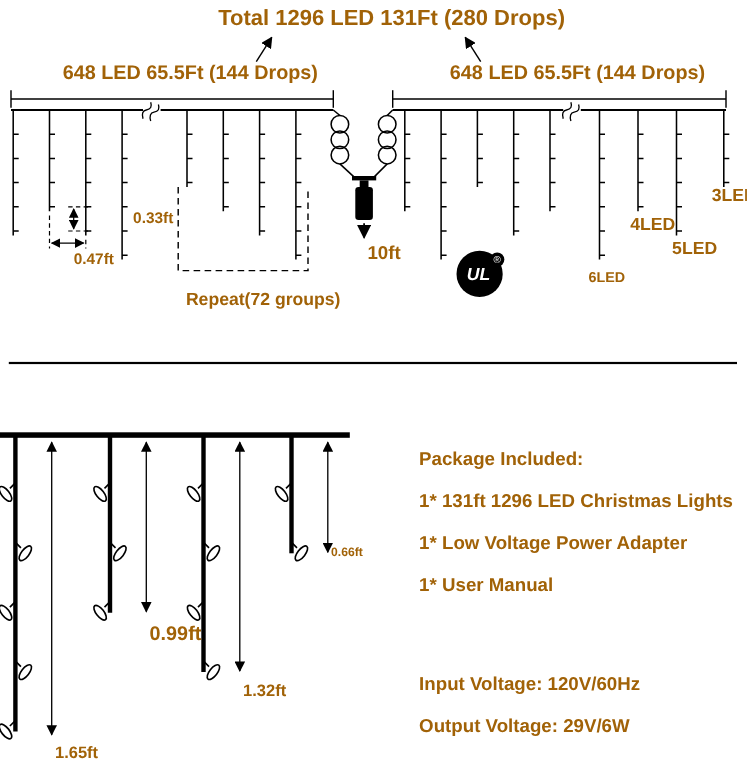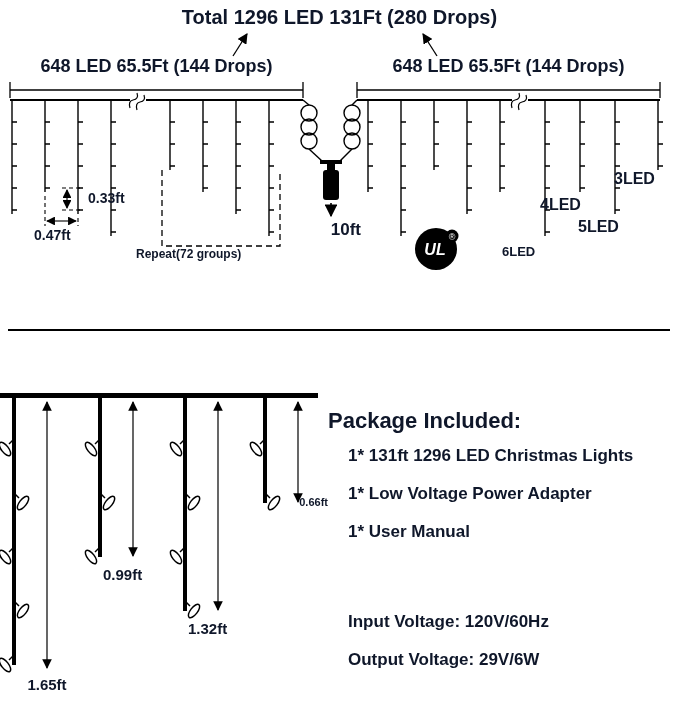--- a/index.html
+++ b/index.html
@@ -3,21 +3,21 @@
 <meta charset="utf-8">
 <style>
   * { margin:0; padding:0; box-sizing:border-box; }
   html,body { background:#fff; }
   body {
     width:679px; height:702px; overflow:hidden;
     font-family:"Liberation Sans", sans-serif;
     color:#000;
   }
   .page { position:relative; width:679px; height:702px; background:#fff; }
-  .lbl { position:absolute; font-weight:bold; white-space:nowrap; color:#0f172a; }
+  .lbl { position:absolute; font-weight:bold; white-space:nowrap; color:#a16207;padding-left:33px; }
   svg { position:absolute; left:0; }
   .divider { position:absolute; background:#000; }
 </style>
 </head>
 <body>
 
 <div class="page">
 
   <svg id="topsvg" width="679" height="330" viewBox="0 0 679 330" style="top:0">
     <defs>
@@ -115,21 +115,21 @@
       <circle cx="16" cy="-13" r="6.5" fill="#000"></circle>
       <text x="16" y="-9.5" text-anchor="middle" font-size="9" fill="#fff">®</text>
     </g>
   </svg>
 
   <div class="lbl" style="top:6px;left:0;width:679px;text-align:center;font-size:20px">Total 1296 LED 131Ft (280 Drops)</div>
   <div class="lbl" style="top:56px;left:10px;width:293px;text-align:center;font-size:18px">648 LED 65.5Ft (144 Drops)</div>
   <div class="lbl" style="top:56px;left:357px;width:303px;text-align:center;font-size:18px">648 LED 65.5Ft (144 Drops)</div>
   <div class="lbl" style="top:190px;left:88px;font-size:14px">0.33ft</div>
   <div class="lbl" style="top:227px;left:34px;font-size:14px">0.47ft</div>
-  <div class="lbl" style="top:247px;left:136px;width:170px;text-align:left;font-size:12px">Repeat(72 groups)</div>
+  <div class="lbl" style="top:264px;left:136px;width:170px;text-align:left;font-size:16px">Repeat(72 groups)</div>
   <div class="lbl" style="top:220px;left:301px;width:60px;text-align:right;font-size:17px">10ft</div>
   <div class="lbl" style="top:170px;left:614px;font-size:16px">3LED</div>
   <div class="lbl" style="top:196px;left:540px;font-size:16px">4LED</div>
   <div class="lbl" style="top:218px;left:578px;font-size:16px">5LED</div>
   <div class="lbl" style="top:244px;left:502px;font-size:13px">6LED</div>
 
   <div class="divider" style="top:329px;left:8px;width:662px;height:2px"></div>
 
   <svg id="botsvg" width="679" height="372" viewBox="0 0 679 372" style="top:330px">
     <defs>
@@ -202,24 +202,24 @@
       </g>
     <g stroke="#000" stroke-width="1.2">
       <line x1="298" y1="72" x2="298" y2="172" marker-start="url(#mb)" marker-end="url(#mb)"></line>
       <line x1="133" y1="72" x2="133" y2="226" marker-start="url(#mb)" marker-end="url(#mb)"></line>
       <line x1="218" y1="72" x2="218" y2="280" marker-start="url(#mb)" marker-end="url(#mb)"></line>
       <line x1="47" y1="72" x2="47" y2="338" marker-start="url(#mb)" marker-end="url(#mb)"></line>
     </g>
   </svg>
 
   <div class="lbl" style="top:496px;left:268px;width:60px;text-align:right;font-size:11px">0.66ft</div>
-  <div class="lbl" style="top:566px;left:103px;width:60px;font-size:15px">0.99ft</div>
+  <div class="lbl" style="top:566px;left:103px;width:60px;font-size:18px">0.99ft</div>
   <div class="lbl" style="top:620px;left:188px;width:60px;text-align:left;font-size:15px">1.32ft</div>
   <div class="lbl" style="top:676px;left:17px;width:60px;text-align:center;font-size:15px">1.65ft</div>
 
-  <div class="lbl" style="top:408px;left:328px;font-size:22px">Package Included:</div>
+  <div class="lbl" style="top:408px;left:348px;font-size:17px">Package Included:</div>
   <div class="lbl" style="top:446px;left:348px;font-size:17px">1* 131ft 1296 LED Christmas Lights</div>
   <div class="lbl" style="top:484px;left:348px;font-size:17px">1* Low Voltage Power Adapter</div>
   <div class="lbl" style="top:522px;left:348px;font-size:17px">1* User Manual</div>
   <div class="lbl" style="top:612px;left:348px;font-size:17px">Input Voltage: 120V/60Hz</div>
   <div class="lbl" style="top:650px;left:348px;font-size:17px">Output Voltage: 29V/6W</div>
 
 </div>
 
 </body></html>

